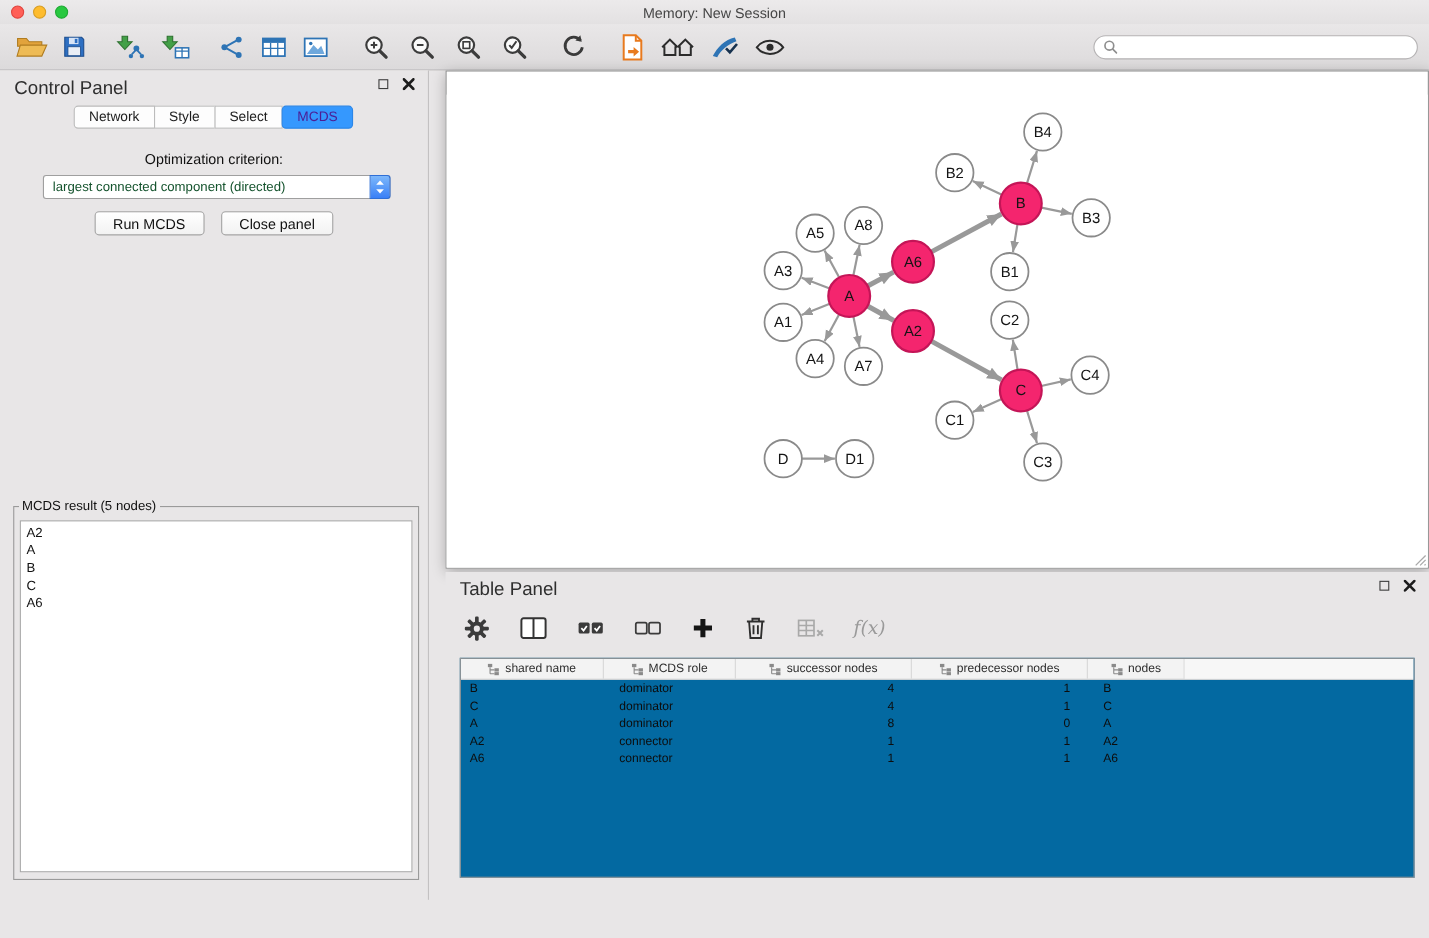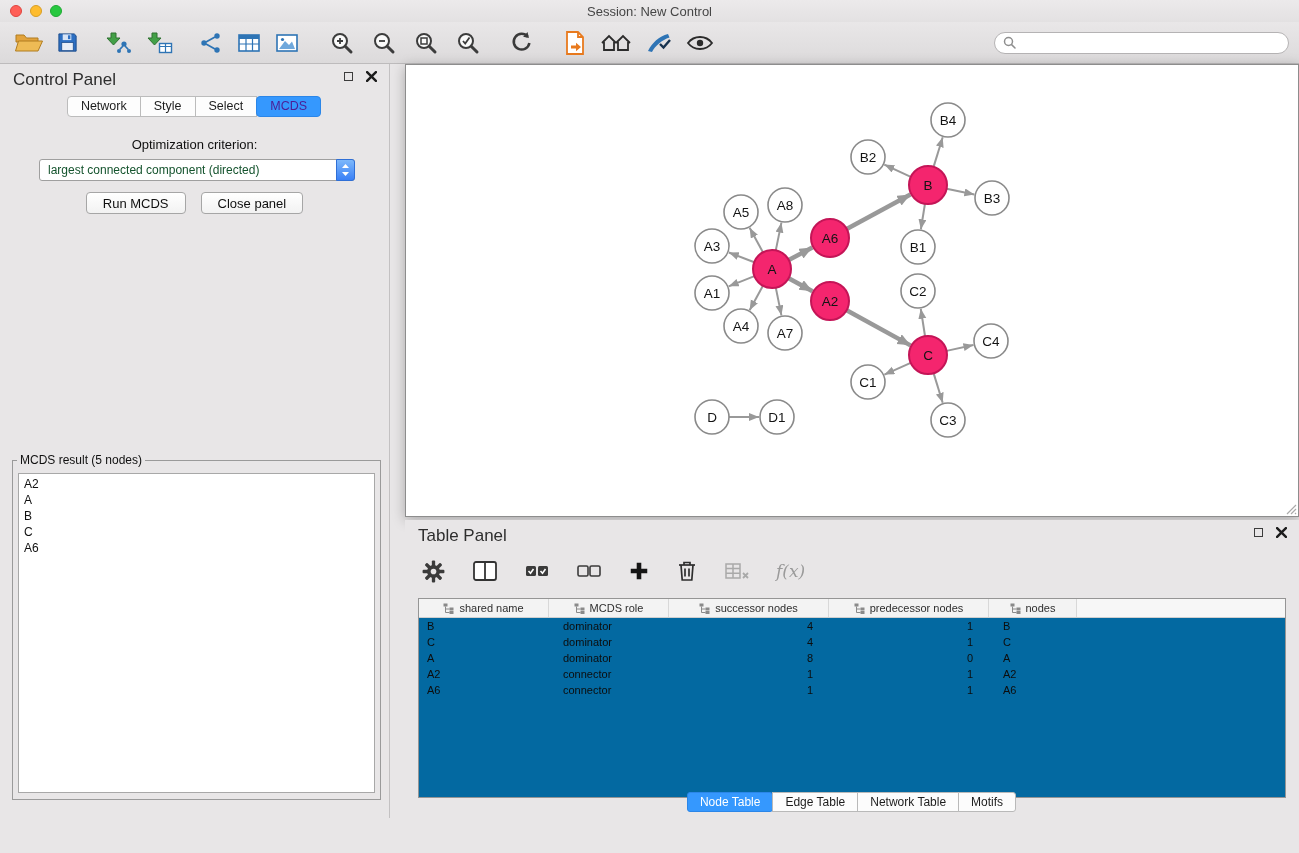--- a/index.html
+++ b/index.html
@@ -85,21 +85,21 @@
 <body>
 
 <div class="app">
 
   <div class="titlebar">
     <div class="traffic">
       <span class="light red"></span>
       <span class="light yellow"></span>
       <span class="light green"></span>
     </div>
-    <div class="app-title">Session: New Control</div>
+    <div class="app-title">Memory: New Session</div>
   </div>
 
   <div class="toolbar">
     <span class="tb-icon m12">
         <svg width="30" height="22" viewBox="0 0 30 22">
           <path d="M2 3 h8 l2.5 3 H24 v4 H2 Z" fill="#e2a33c" stroke="#b07c21"></path>
           <path d="M4.5 9 H28.5 L24 19 H1.5 Z" fill="#eebb55" stroke="#b07c21"></path>
         </svg>
       </span>
     <span class="tb-icon m26">
@@ -530,22 +530,16 @@
           </div>
           <div class="tr">
             <div class="td c0" style="width: 130px;">A6</div>
             <div class="td c1" style="width: 120px;">connector</div>
             <div class="td c2" style="width: 160px;">1</div>
             <div class="td c3" style="width: 160px;">1</div>
             <div class="td c4" style="width: 88px;">A6</div>
           </div>
         </div>
     </div>
-    <div class="tp-tabs" id="tp-tabs">
-        <div class="tp-tab active first">Node Table</div>
-        <div class="tp-tab">Edge Table</div>
-        <div class="tp-tab">Network Table</div>
-        <div class="tp-tab last">Motifs</div>
-      </div>
   </div>
 
 
 </div>
 
 </body></html>

